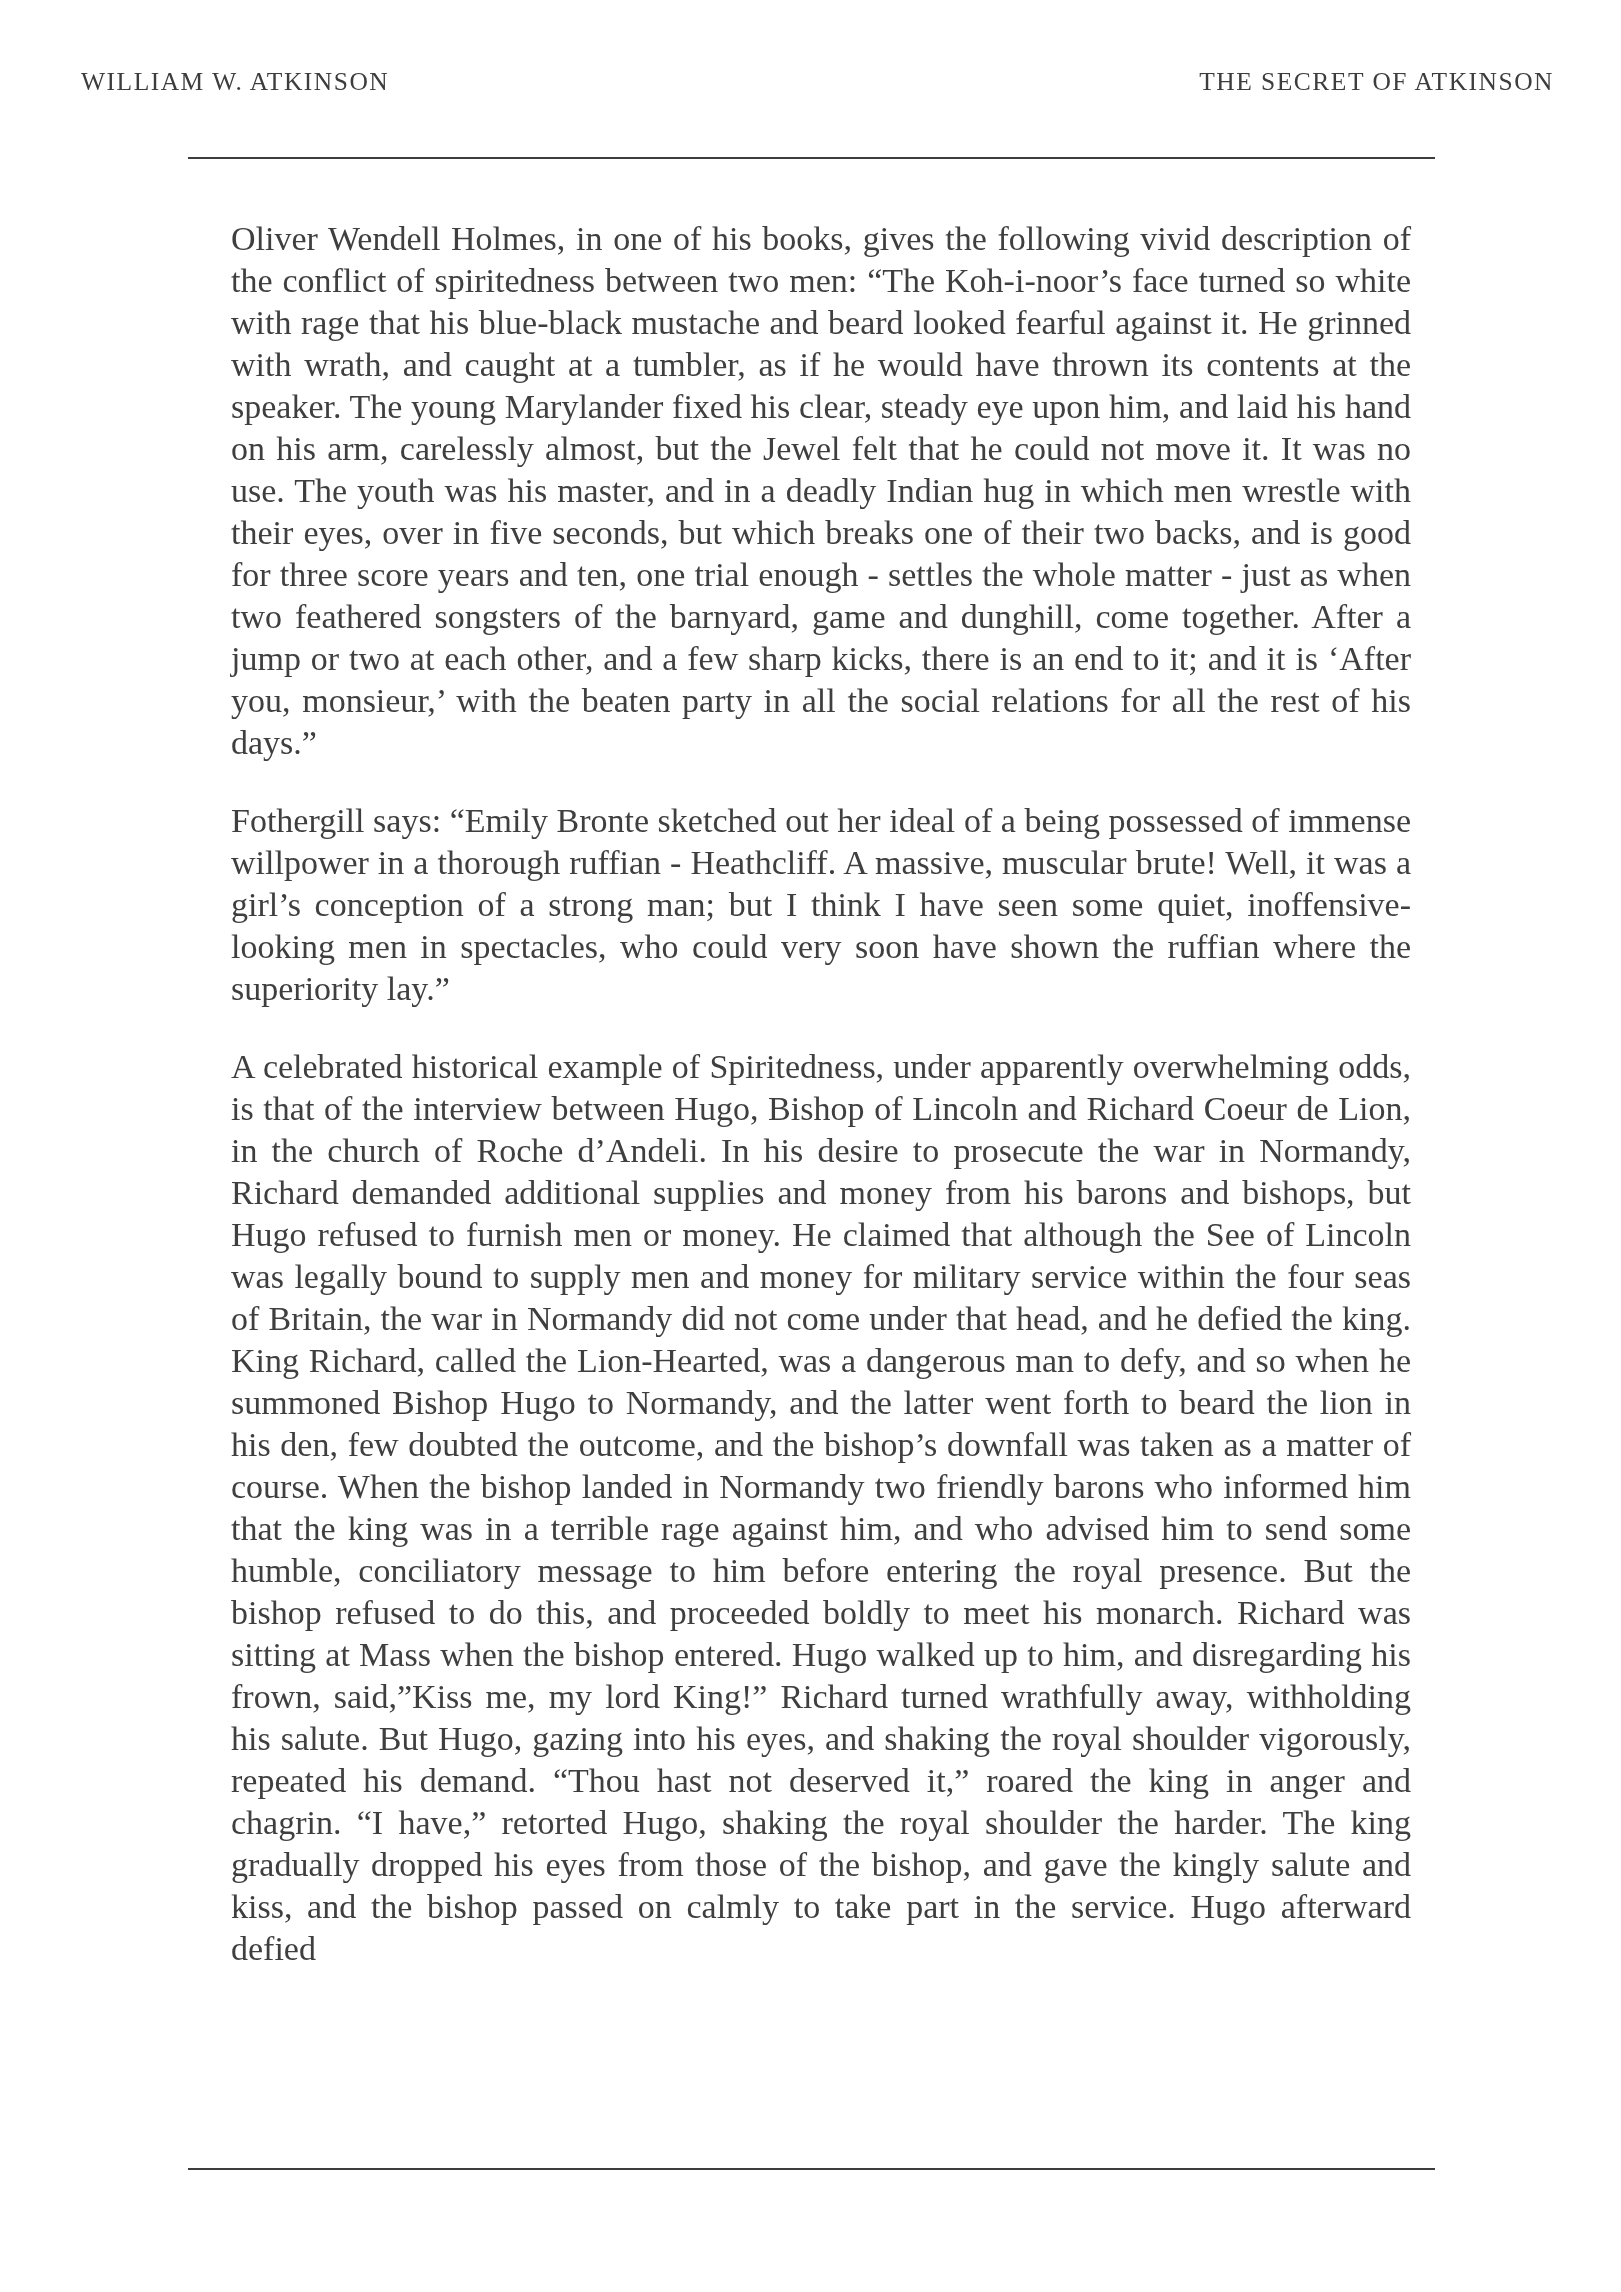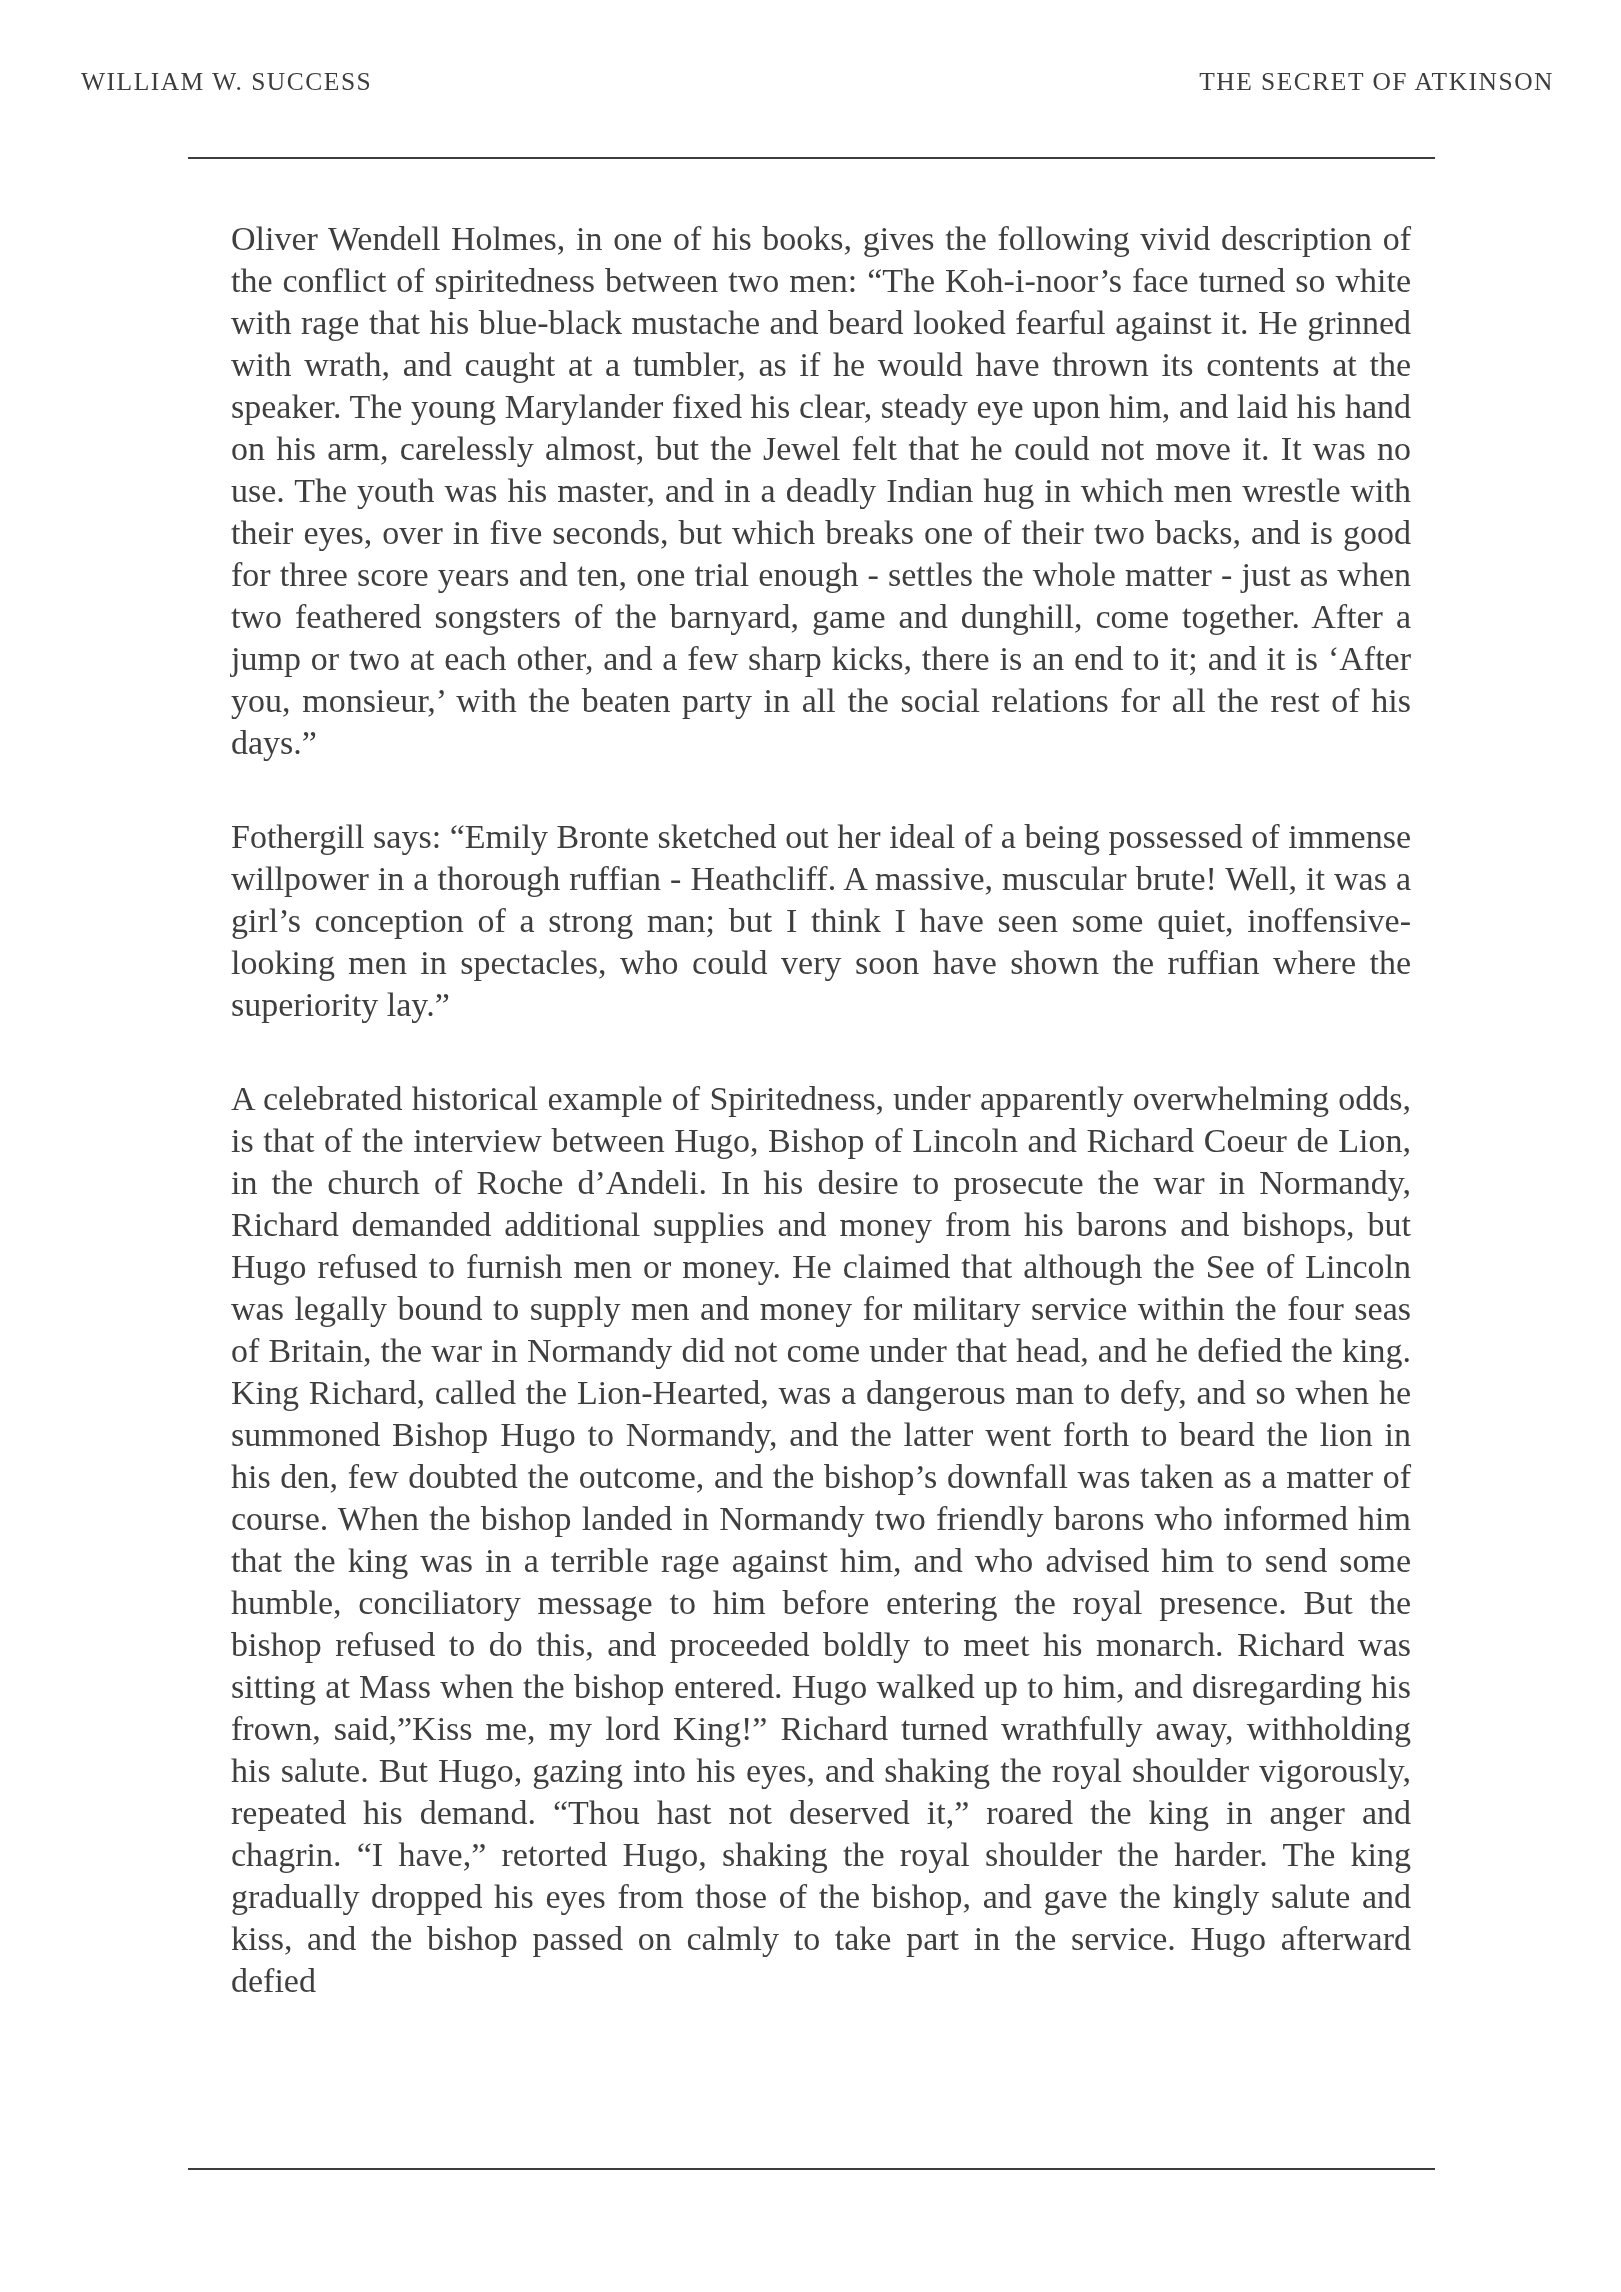--- a/index.html
+++ b/index.html
@@ -47,41 +47,41 @@
       left: 231px;
       width: 1180px;
       font-size: 34px;
       line-height: 42px;
       text-align: justify;
       color: #3f3f3f;
       hyphens: auto;
       -webkit-hyphens: auto;
     }
     .content p + p {
-      margin-top: 52px;
+      margin-top: 36px;
     }
 
     
     .page-number {
       position: absolute;
       top: 2211px;
       left: 0;
       width: 100%;
       text-align: center;
       font-size: 25.5px;
       color: #3d3d3d;
     }
   </style>
 </head>
 <body>
 
 <div class="page">
 
   <div class="header">
-    <span>WILLIAM W. SUCCESS</span>
+    <span>WILLIAM W. ATKINSON</span>
     <span>THE SECRET OF ATKINSON</span>
   </div>
 
   <div class="rule rule-top"></div>
 
   <div class="content">
     <p>Oliver Wendell Holmes, in one of his books, gives the following vivid description of the conflict of spiritedness between two men: “The Koh-i-noor’s face turned so white with rage that his blue-black mustache and beard looked fearful against it. He grinned with wrath, and caught at a tumbler, as if he would have thrown its contents at the speaker. The young Marylander fixed his clear, steady eye upon him, and laid his hand on his arm, carelessly almost, but the Jewel felt that he could not move it. It was no use. The youth was his master, and in a deadly Indian hug in which men wrestle with their eyes, over in five seconds, but which breaks one of their two backs, and is good for three score years and ten, one trial enough - settles the whole matter - just as when two feathered songsters of the barnyard, game and dunghill, come together. After a jump or two at each other, and a few sharp kicks, there is an end to it; and it is ‘After you, monsieur,’ with the beaten party in all the social relations for all the rest of his days.”</p>
     <p>Fothergill says: “Emily Bronte sketched out her ideal of a being possessed of immense willpower in a thorough ruffian - Heathcliff. A massive, muscular brute! Well, it was a girl’s conception of a strong man; but I think I have seen some quiet, inoffensive-looking men in spectacles, who could very soon have shown the ruffian where the superiority lay.”</p>
     <p>A celebrated historical example of Spiritedness, under apparently overwhelming odds, is that of the interview between Hugo, Bishop of Lincoln and Richard Coeur de Lion, in the church of Roche d’Andeli. In his desire to prosecute the war in Normandy, Richard demanded additional supplies and money from his barons and bishops, but Hugo refused to furnish men or money. He claimed that although the See of Lincoln was legally bound to supply men and money for military service within the four seas of Britain, the war in Normandy did not come under that head, and he defied the king. King Richard, called the Lion-Hearted, was a dangerous man to defy, and so when he summoned Bishop Hugo to Normandy, and the latter went forth to beard the lion in his den, few doubted the outcome, and the bishop’s downfall was taken as a matter of course. When the bishop landed in Normandy two friendly barons who informed him that the king was in a terrible rage against him, and who advised him to send some humble, conciliatory message to him before entering the royal presence. But the bishop refused to do this, and proceeded boldly to meet his monarch. Richard was sitting at Mass when the bishop entered. Hugo walked up to him, and disregarding his frown, said,”Kiss me, my lord King!” Richard turned wrathfully away, withholding his salute. But Hugo, gazing into his eyes, and shaking the royal shoulder vigorously, repeated his demand. “Thou hast not deserved it,” roared the king in anger and chagrin. “I have,” retorted Hugo, shaking the royal shoulder the harder. The king gradually dropped his eyes from those of the bishop, and gave the kingly salute and kiss, and the bishop passed on calmly to take part in the service. Hugo afterward defied</p>
   </div>

